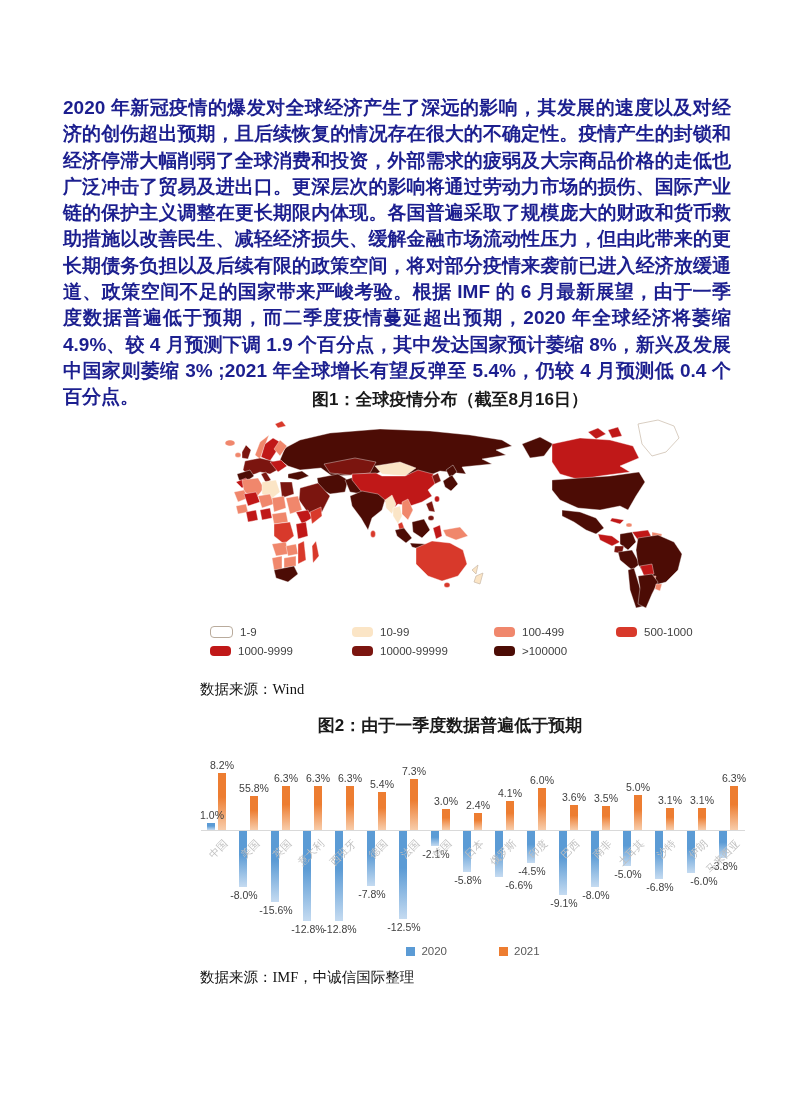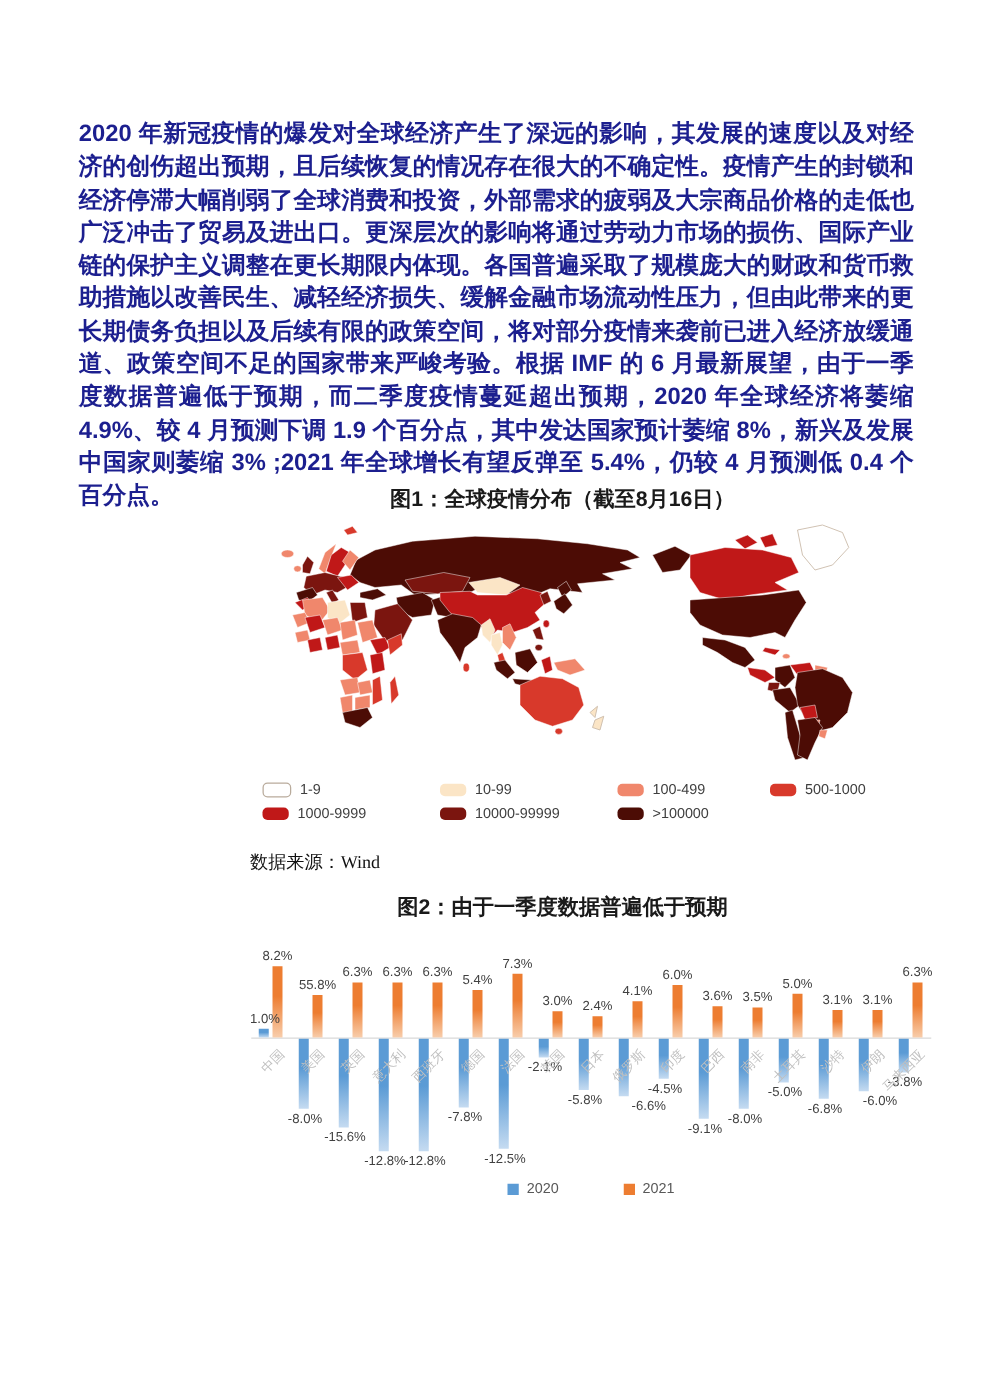--- a/index.html
+++ b/index.html
@@ -288,14 +288,15 @@
       <div class="vlabel" style="left: 501px; top: 42.3px;">3.1%</div>
       <div class="vlabel" style="left: 491px; top: 123px; margin-left: 12px;">-6.0%</div>
       <div class="clabel" style="right: 44px; top: 85px;">伊朗</div>
       <div class="bar" style="left: 518px; width: 8px; background: linear-gradient(rgb(91, 155, 213) 0%, rgb(91, 155, 213) 42%, rgb(197, 219, 241) 100%); top: 79px; height: 26.6px;"></div>
       <div class="bar" style="left: 529px; width: 8px; background: linear-gradient(rgb(237, 125, 49) 0%, rgb(237, 125, 49) 42%, rgb(248, 205, 171) 100%); top: 33.9px; height: 44.1px;"></div>
       <div class="vlabel" style="left: 533px; top: 19.9px;">6.3%</div>
       <div class="vlabel" style="left: 523px; top: 107.6px;">-3.8%</div>
       <div class="clabel" style="right: 12px; top: 85px;">马来西亚</div>
     </div>
 
+  <div class="source" id="src2">数据来源：IMF，中诚信国际整理</div>
 
 </div>
 
 </body></html>

